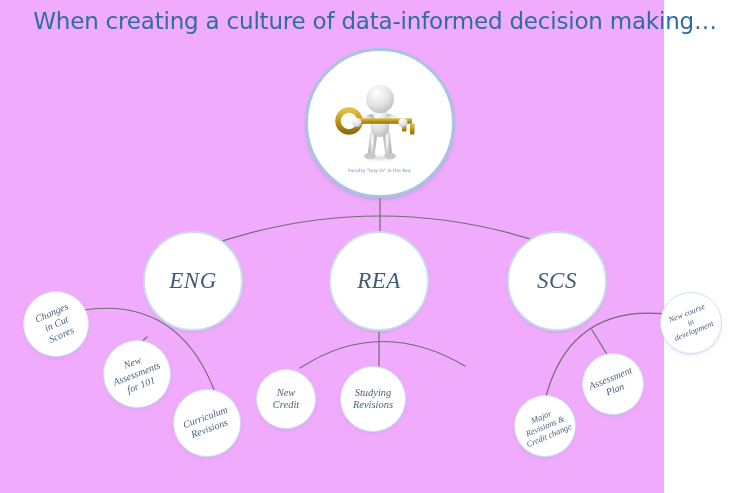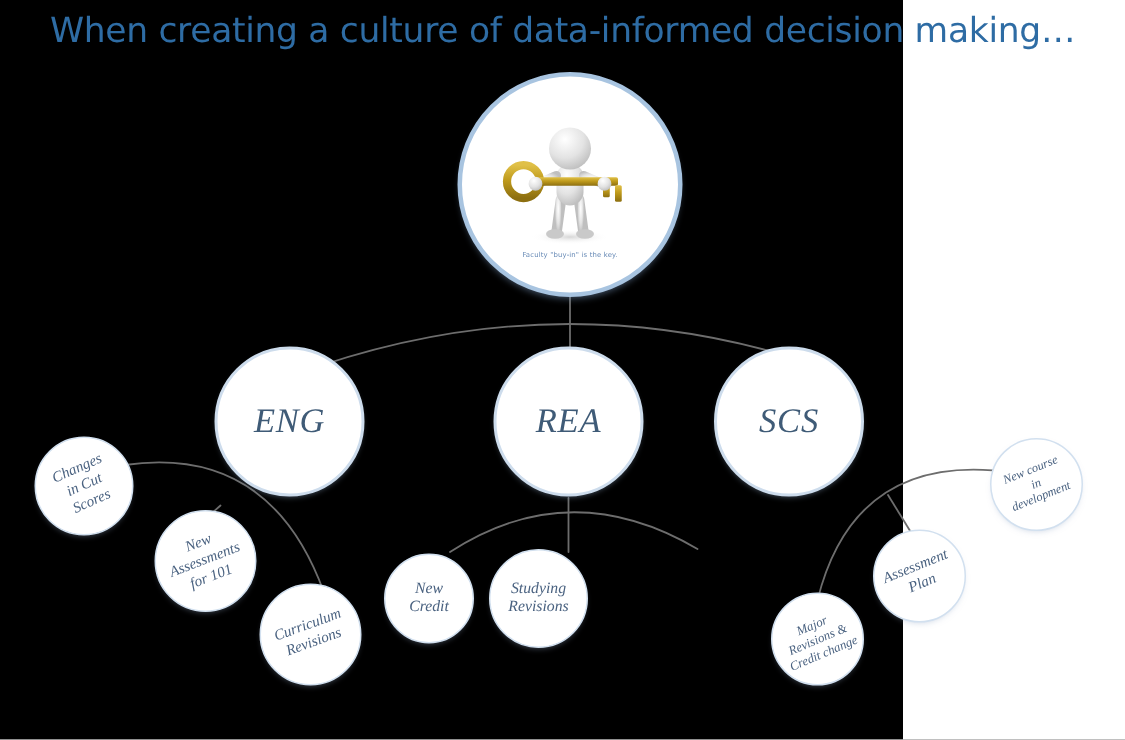--- a/index.html
+++ b/index.html
@@ -10,23 +10,23 @@
   }
   body {
     width: 750px;
     height: 493px;
     overflow: hidden;
     font-family: "Liberation Sans", sans-serif;
     position: relative;
   }
   #slide {
     position: relative;
-    width: 602px;
+    width: 664px;
     height: 493px;
-    background: #000000;
+    background: #f0abfc;
   }
 
   
   #title {
     position: absolute;
     left: 0;
     top: 8px;
     width: 750px;
     text-align: center;
     color: #2e6ca4;
@@ -93,21 +93,21 @@
   }
   .disc .label {
     font-family: "Liberation Serif", "DejaVu Serif", serif;
     font-style: italic;
     font-size: 23px;
     color: #3f5b77;
     letter-spacing: 0.5px;
   }
   #disc-eng { left: 143px; top: 231px; }
   #disc-rea { left: 329px; top: 231px; }
-  #disc-scs { left: 476px; top: 231px; }
+  #disc-scs { left: 507px; top: 231px; }
 
   
   .leaf {
     border: 1.4px solid #d2e0ef;
     box-shadow: 0 2px 4px -2px rgba(150,170,200,0.5);
   }
   .leaf .label {
     font-family: "Liberation Serif", "DejaVu Serif", serif;
     font-style: italic;
     color: #4a6280;
@@ -120,21 +120,21 @@
 
   #leaf-newassess{ left: 103px; top: 340px; width: 68px; height: 68px; }
   #leaf-newassess .label{ font-size: 10px; transform: rotate(-21deg); }
 
   #leaf-curric   { left: 173px; top: 389px; width: 68px; height: 68px; }
   #leaf-curric .label   { font-size: 10px; transform: rotate(-20deg); }
 
   #leaf-newcourse{ left: 256px; top: 369px; width: 60px; height: 60px; }
   #leaf-newcourse .label{ font-size: 10.5px; }
 
-  #leaf-align    { left: 326px; top: 366px; width: 66px; height: 66px; }
+  #leaf-align    { left: 340px; top: 366px; width: 66px; height: 66px; }
   #leaf-align .label    { font-size: 10.5px; }
 
   #leaf-trust    { left: 437px; top: 364px; width: 64px; height: 64px; }
   #leaf-trust .label    { font-size: 10.5px; }
 
   #leaf-major    { left: 514px; top: 395px; width: 62px; height: 62px; }
   #leaf-major .label    { font-size: 8.5px; transform: rotate(-23deg); }
 
   #leaf-plan     { left: 582px; top: 353px; width: 62px; height: 62px; }
   #leaf-plan .label     { font-size: 10px; transform: rotate(-22deg); }

